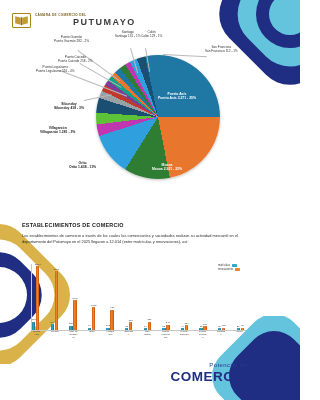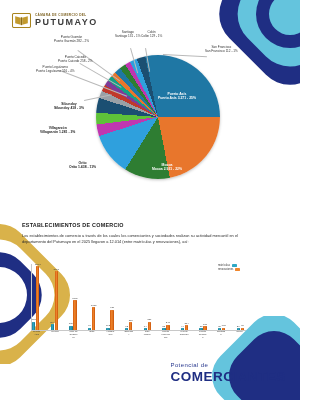--- a/index.html
+++ b/index.html
@@ -29,21 +29,21 @@
   .deco-br{position:absolute;right:-40px;bottom:-46px;width:130px;height:130px;overflow:hidden;}
   .deco-br .sq{position:absolute;border-radius:28px;transform:rotate(45deg);}
   .deco-br .c1{width:104px;height:104px;top:8px;left:12px;background:#64c4dd;}
   .deco-br .c2{width:80px;height:80px;top:20px;left:24px;background:#1f2e83;}
 
   
   .logo{position:absolute;left:12px;top:13px;display:flex;align-items:center;gap:4px;}
   .logo-mark{width:19px;height:15px;flex:0 0 auto;}
   .logo-txt{line-height:1;}
   .logo-top{font-size:3.1px;letter-spacing:.35px;color:#7d6222;font-weight:700;white-space:nowrap;}
-  .logo-main{font-size:9px;letter-spacing:1.5px;color:#3d3d3d;font-weight:700;white-space:nowrap;margin-top:1px;}
+  .logo-main{font-size:9px;letter-spacing:1.5px;color:#3d3d3d;font-weight:700;white-space:nowrap;margin-top:1px;margin-left:38px;}
 
   
   .pie-wrap{position:absolute;left:0;top:30px;width:300px;height:180px;}
   .pie{position:absolute;left:96px;top:25px;width:124px;height:124px;border-radius:50%;
        background:conic-gradient(
          #1f77a4  0deg  90deg,
          #e8762c  90deg 169deg,
          #2e7d32 169deg 212deg,
          #2fa0dd 212deg 252deg,
          #bf36b0 252deg 263deg,
@@ -91,21 +91,21 @@
   .axis-x{position:absolute;left:13px;bottom:16px;right:2px;height:.5px;background:#c8c8c8;}
 
   .legend{position:absolute;right:8px;top:8px;}
   .lg{display:flex;align-items:center;gap:1.6px;margin-bottom:1.2px;}
   .sw{width:5px;height:2.6px;border-radius:.4px;}
   .sw.m{background:#2fa8c4;}
   .sw.r{background:#f0862c;}
   .lg span{font-size:2.6px;color:#3a3a3a;}
 
   
-  .footer{position:absolute;right:14px;bottom:16px;text-align:left;}
+  .footer{position:absolute;right:14px;bottom:16px;text-align:center;}
   .f-top{font-size:6px;color:#2a3a8f;letter-spacing:.4px;margin-bottom:1px;}
   .f-main{font-size:13.5px;font-weight:700;color:#1f2e83;letter-spacing:.5px;}
 </style>
 </head>
 <body>
 
 <div class="page">
 
   <div class="deco-tr">
     <div class="sq s1"></div>

